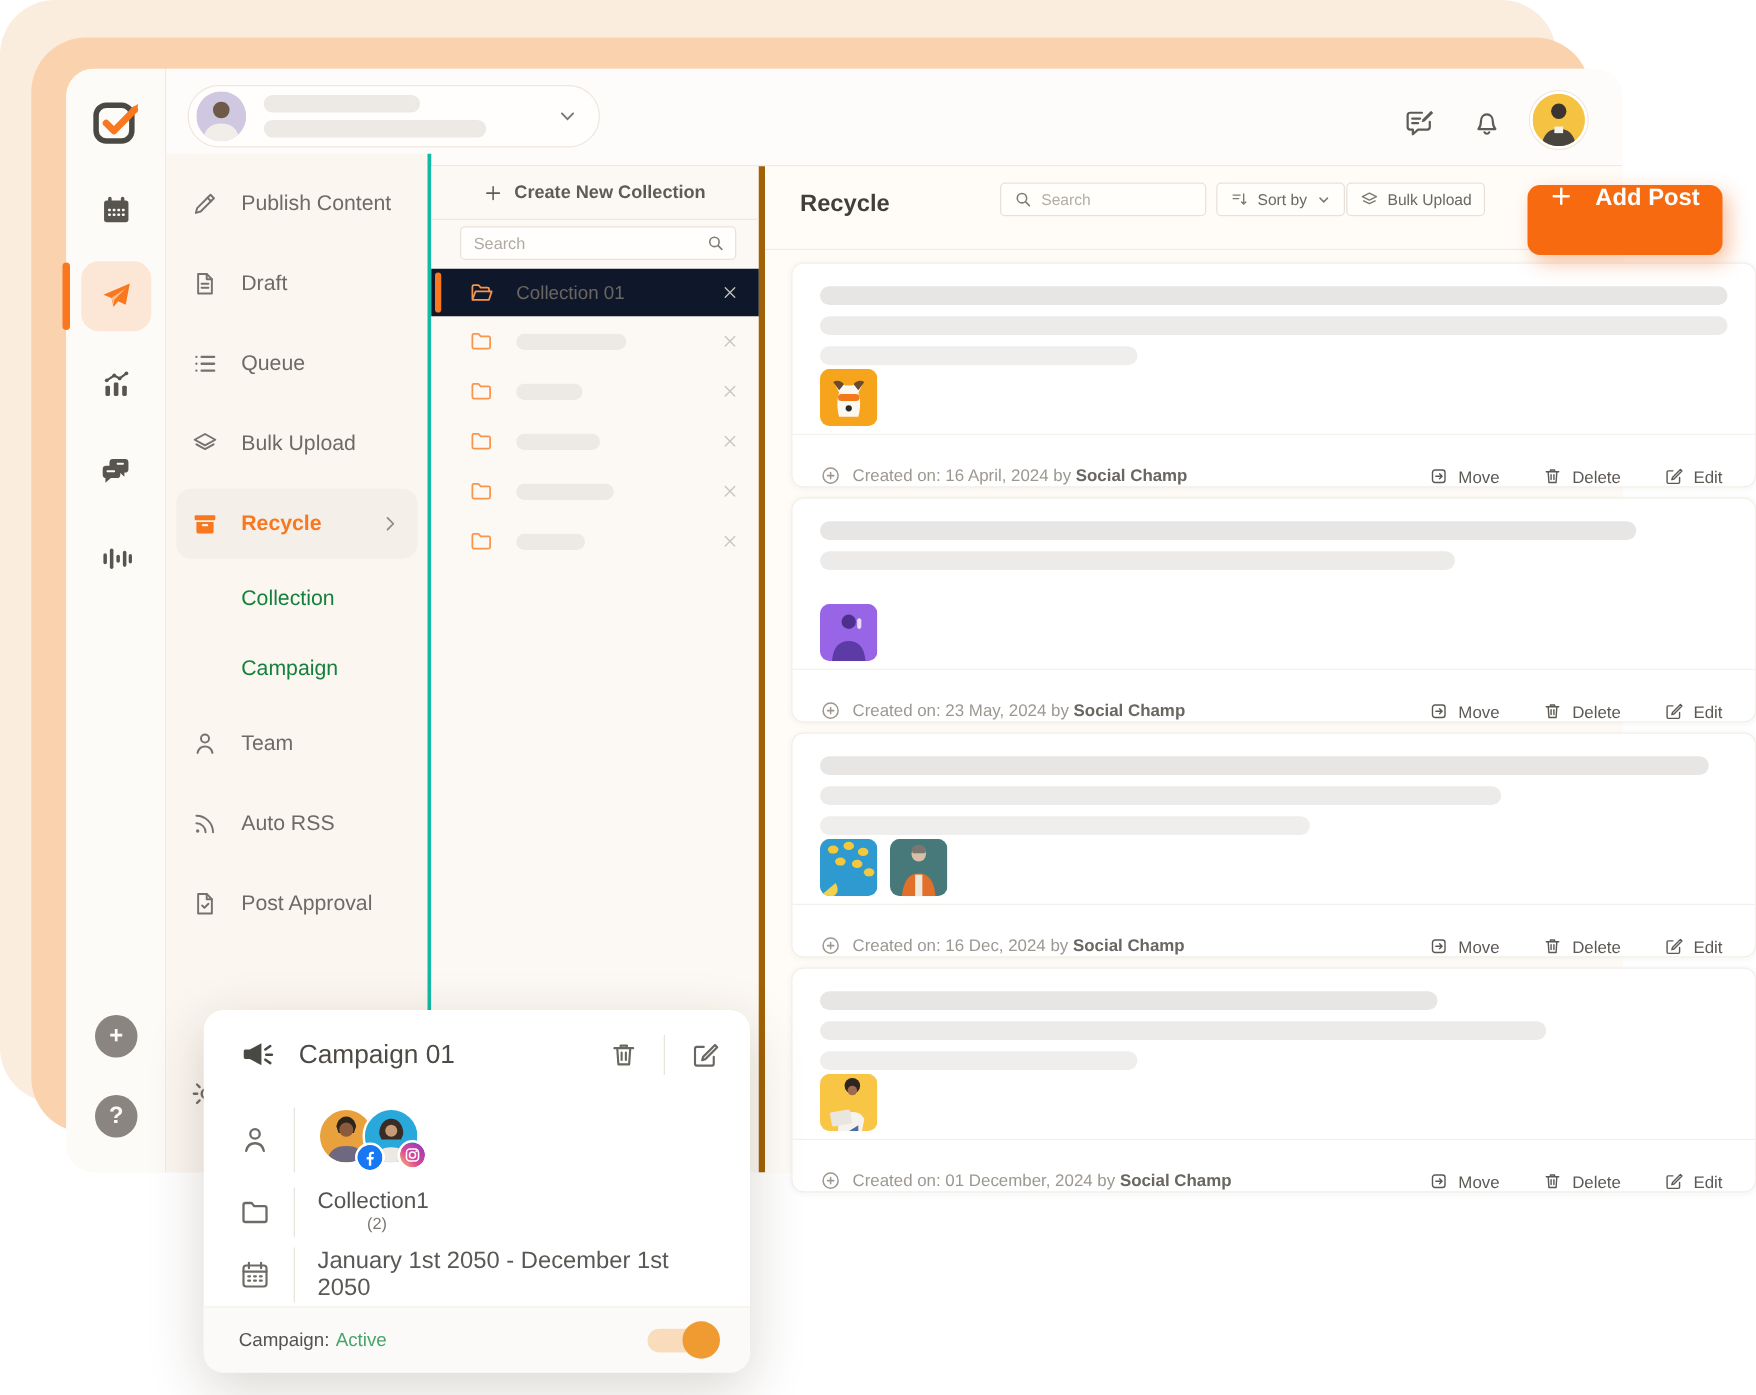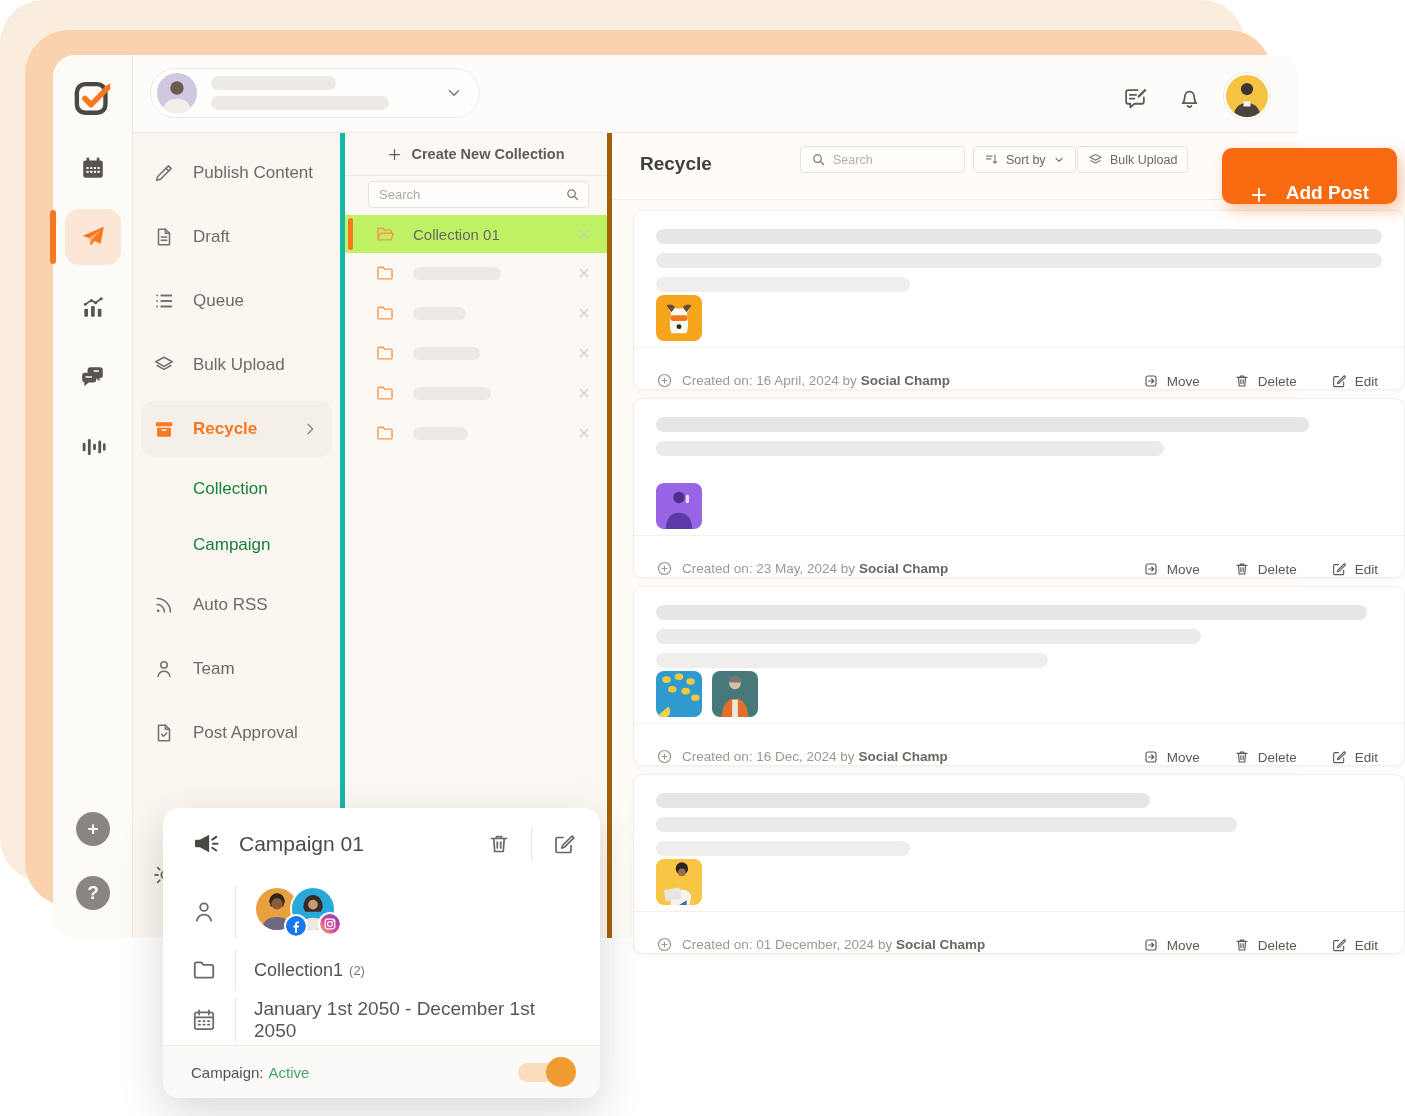--- a/index.html
+++ b/index.html
@@ -29,21 +29,21 @@
   .ws-bars { flex:1; padding-left:14px; }
   .bar { background:#EDEAE5; border-radius:8px; height:14px; }
   .ws-bars .bar + .bar { margin-top:6px; }
   .chev { width:18px; height:18px; color:#7A7672; }
   .chev svg{ width:100%; height:100%; }
   .top-ico { position:absolute; top:30px; width:25px; height:25px; color:#5E5B56; }
   .top-ico svg{ width:100%; height:100%; }
   .top-avatar { position:absolute; left:1091px; top:18px; width:46px; height:46px; border:2px solid #fff; box-shadow:0 0 0 1px #EFE7DE; }
 
   
-  .nav { position:absolute; left:80px; top:78px; width:212px; bottom:0; background:#FBF6F0; border-right:5px solid #14b8a6; padding-top:12px; }
+  .nav { position:absolute; left:80px; top:68px; width:212px; bottom:0; background:#FBF6F0; border-right:3px solid #14b8a6; padding-top:12px; }
   .nav-item { position:relative; height:56px; margin:0 8px 8px; display:flex; align-items:center; padding-left:12px; color:#6E6B66; font-size:17px; cursor:pointer; border-radius:12px; }
   .nav-item .nico { width:22px; height:22px; margin-right:18px; color:#76736E; flex:none; }
   .nav-item .nico svg{ width:100%; height:100%; }
   .nav-item.active { background:#F4EFE8; color:#F8771F; font-weight:bold; }
   .nav-item.active .nico { color:#F8771F; }
   .nav-item.sub { height:48px; padding-left:52px; color:#15803d; }
   .nav-item .nchev { position:absolute; right:14px; width:16px; height:16px; color:#8A8680; }
   .nav-item .nchev svg{ width:100%; height:100%; }
   .nav-gear { position:absolute; left:19px; bottom:70px; width:26px; height:26px; color:#6E6B66; }
   .nav-gear svg{ width:100%; height:100%; }
@@ -53,21 +53,21 @@
   .col-create { height:43px; border-bottom:1px solid #EFE8E0; display:flex; align-items:center; justify-content:center; gap:9px; color:#5E5C58; font-size:14.5px; font-weight:bold; cursor:pointer; }
   .col-create .pico { width:15px; height:15px; color:#5E5C58; }
   .col-create .pico svg{ width:100%; height:100%; }
   .col-search { position:absolute; left:23px; top:48px; width:221px; height:27px; background:#FFFEFC; border:1px solid #E9E2DA; border-radius:4px; display:flex; align-items:center; padding:0 8px 0 10px; }
   .col-search input { border:0; outline:0; background:transparent; flex:1; font-size:13px; color:#6B6864; font-family:inherit; }
   .col-search input::placeholder { color:#AFAAA3; }
   .col-search .sico { width:15px; height:15px; color:#7E7A74; }
   .col-search .sico svg{ width:100%; height:100%; }
   .col-list { position:absolute; left:0; right:0; top:82px; }
   .col-row { position:relative; height:40px; display:flex; align-items:center; padding:0 18px 0 30px; cursor:pointer; }
-  .col-row.selected { background:#bef264; height:38px; }
+  .col-row.selected { background:#0f172a; height:38px; }
   .col-row.selected::before { content:""; position:absolute; left:3px; top:3px; bottom:3px; width:5px; background:#F8771F; border-radius:3px; }
   .col-row .fico { width:20px; height:20px; color:#F8964D; margin-right:18px; flex:none; }
   .col-row .fico svg{ width:100%; height:100%; }
   .col-row .clabel { font-size:15px; color:#6A6762; flex:1; }
   .col-row .cbar { height:13px; border-radius:7px; background:#EDEAE5; }
   .col-row .xico { position:absolute; right:16px; width:14px; height:14px; color:#C8C4BE; }
   .col-row .xico svg{ width:100%; height:100%; }
 
   
   .main { position:absolute; left:559px; top:78px; right:0; bottom:0; background:#FFFCF8; }
@@ -76,21 +76,21 @@
   .hbtn { position:absolute; top:13px; height:27px; background:#FFFEFB; border:1px solid #E8E1D9; border-radius:4px; display:flex; align-items:center; font-size:12.5px; color:#6B6864; gap:7px; padding:0 10px; cursor:pointer; }
   .hbtn .hico { width:15px; height:15px; color:#7E7A74; }
   .hbtn .hico svg{ width:100%; height:100%; }
   .main-search { left:188px; width:165px; }
   .main-search input{ border:0; outline:0; background:transparent; width:110px; font-size:12.5px; color:#6B6864; font-family:inherit; }
   .main-search input::placeholder{ color:#B3AEA7; }
   .btn-sort { left:361px; }
   .btn-bulk { left:465px; }
 
   
-  .add-post { position:absolute; left:1222px; top:148px; width:175px; height:56px; background:#F86A10; border-radius:10px; color:#fff; font-size:19px; font-weight:bold; display:flex; align-items:flex-end; justify-content:center; gap:18px; z-index:6; cursor:pointer; box-shadow:5px 6px 16px rgba(233,98,14,.38); border:0; font-family:inherit; }
+  .add-post { position:absolute; left:1222px; top:148px; width:156px; height:56px; background:#F86A10; border-radius:10px; color:#fff; font-size:19px; font-weight:bold; display:flex; align-items:flex-start; justify-content:center; gap:18px; z-index:6; cursor:pointer; box-shadow:5px 6px 16px rgba(233,98,14,.38); border:0; font-family:inherit; }
   .add-post .pico { width:18px; height:18px; color:#fff; }
   .add-post .pico svg{ width:100%; height:100%; }
 
   
   .cards { position:absolute; left:633px; top:210px; width:772px; z-index:3; }
   .card { position:relative; height:180px; background:#FFFFFF; border:1px solid #F2EFE9; border-radius:10px; margin-bottom:8px; box-shadow:0 1px 5px rgba(60,45,20,.05); }
   .card-bars { position:absolute; left:22px; right:22px; top:18px; }
   .card-bars .bar { height:15px; margin-bottom:9px; }
   .card-bars .bar:nth-child(1){ background:#E7E6E4; }
   .card-bars .bar:nth-child(2){ background:#ECEBE9; }
@@ -112,21 +112,21 @@
   .popup-header { position:relative; height:62px; display:flex; align-items:center; padding:10px 24px 0 28px; }
   .popup-header .mico { width:30px; height:30px; color:#4A4843; margin-right:18px; }
   .popup-header .mico svg{ width:100%; height:100%; }
   .popup-title { font-size:21px; color:#4E4B47; flex:1; }
   .popup-act { width:24px; height:24px; color:#6A6762; cursor:pointer; }
   .popup-act svg{ width:100%; height:100%; }
   .popup-div { width:1px; height:32px; background:#E7E3DD; margin:0 20px; }
   .prow { position:absolute; left:28px; right:24px; display:flex; align-items:center; }
   .prow .rico { width:26px; height:26px; color:#6E6B66; flex:none; }
   .prow .rico svg{ width:100%; height:100%; }
-  .prow .rcontent { margin-left:18px; border-left:1px solid #E7E3DD; padding-left:18px; display:flex; align-items:center; min-height:40px; }
+  .prow .rcontent { margin-left:18px; border-left:1px solid #E7E3DD; padding-left:18px; display:flex; align-items:center; min-height:40px;flex-direction:column; }
   .row-accounts { top:78px; }
   .row-collection { top:142px; }
   .row-dates { top:190px; }
   .avatars { position:relative; height:52px; width:110px; }
   .avatars .av { position:absolute; top:0; width:46px; height:46px; border-radius:50%; overflow:hidden; border:2px solid #fff; }
   .badge { position:absolute; width:24px; height:24px; border-radius:50%; overflow:hidden; border:2px solid #fff; }
   .rtext { font-size:18px; color:#565450; }
   .rsmall { font-size:13px; color:#7A7772; margin-left:6px; }
   .rdates { font-size:19px; color:#5A5854; }
   .popup-footer { position:absolute; left:0; right:0; bottom:0; height:53px; background:#FBFAF8; border-top:1px solid #EEEBE5; border-radius:0 0 16px 16px; display:flex; align-items:center; padding:0 24px 0 28px; }
@@ -292,31 +292,31 @@
             </svg></span>
         </div>
         <div class="nav-item sub">
           <span>Collection</span>
         </div>
         <div class="nav-item sub">
           <span>Campaign</span>
         </div>
         <div class="nav-item">
           <span class="nico"><svg viewBox="0 0 24 24" fill="none" stroke="currentColor" stroke-width="1.7" stroke-linecap="round" stroke-linejoin="round">
+              <circle cx="12" cy="7.5" r="3.5"></circle>
+              <path d="M5.5 20c.8-3.6 3.3-5.6 6.5-5.6s5.7 2 6.5 5.6"></path>
+            </svg></span>
+          <span>Team</span>
+        </div>
+        <div class="nav-item">
+          <span class="nico"><svg viewBox="0 0 24 24" fill="none" stroke="currentColor" stroke-width="1.7" stroke-linecap="round" stroke-linejoin="round">
               <path d="M4.5 11.5a8 8 0 018 8M4.5 5a14.5 14.5 0 0114.5 14.5"></path>
               <circle cx="5.6" cy="18.4" r="1.5" fill="currentColor" stroke="none"></circle>
             </svg></span>
           <span>Auto RSS</span>
-        </div>
-        <div class="nav-item">
-          <span class="nico"><svg viewBox="0 0 24 24" fill="none" stroke="currentColor" stroke-width="1.7" stroke-linecap="round" stroke-linejoin="round">
-              <circle cx="12" cy="7.5" r="3.5"></circle>
-              <path d="M5.5 20c.8-3.6 3.3-5.6 6.5-5.6s5.7 2 6.5 5.6"></path>
-            </svg></span>
-          <span>Team</span>
         </div>
         <div class="nav-item">
           <span class="nico"><svg viewBox="0 0 24 24" fill="none" stroke="currentColor" stroke-width="1.7" stroke-linecap="round" stroke-linejoin="round">
               <path d="M6 3.5h7.5L18 8v12.5H6V3.5z"></path>
               <path d="M13.5 3.5V8H18"></path>
               <path d="M9.5 13.5l2 2 3.5-3.5"></path>
             </svg></span>
           <span>Post Approval</span>
         </div>
       </div>

